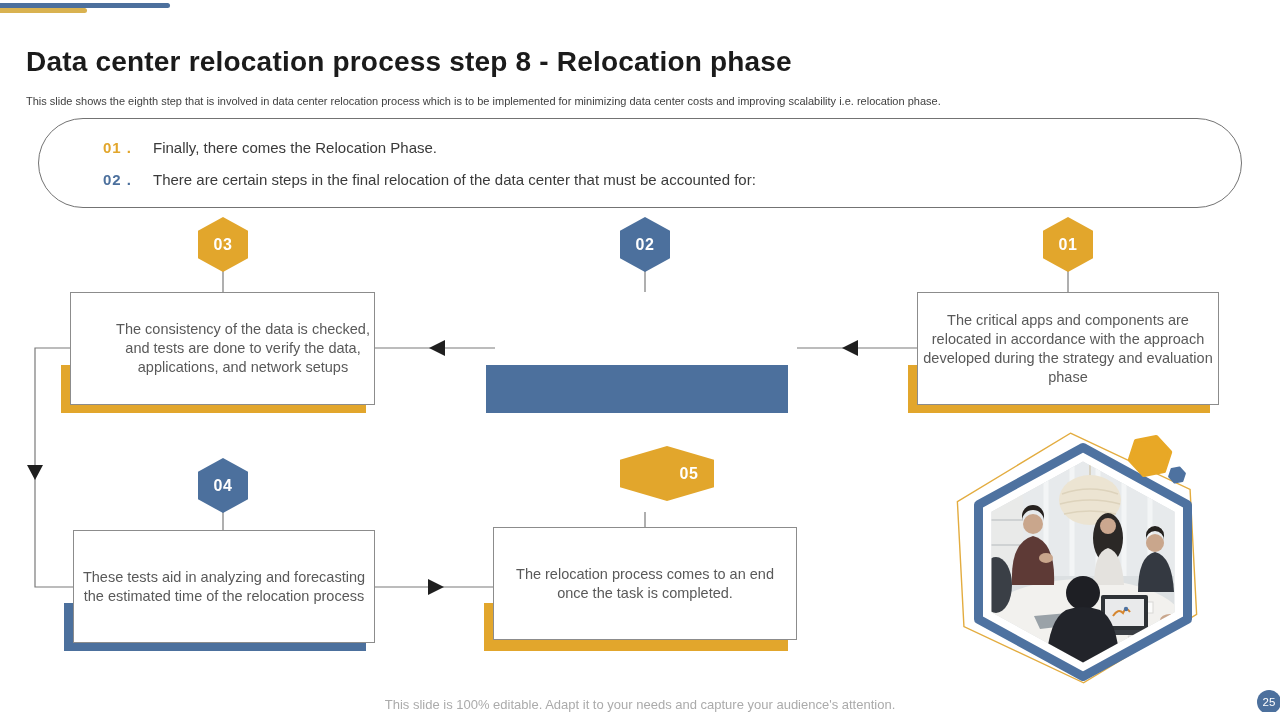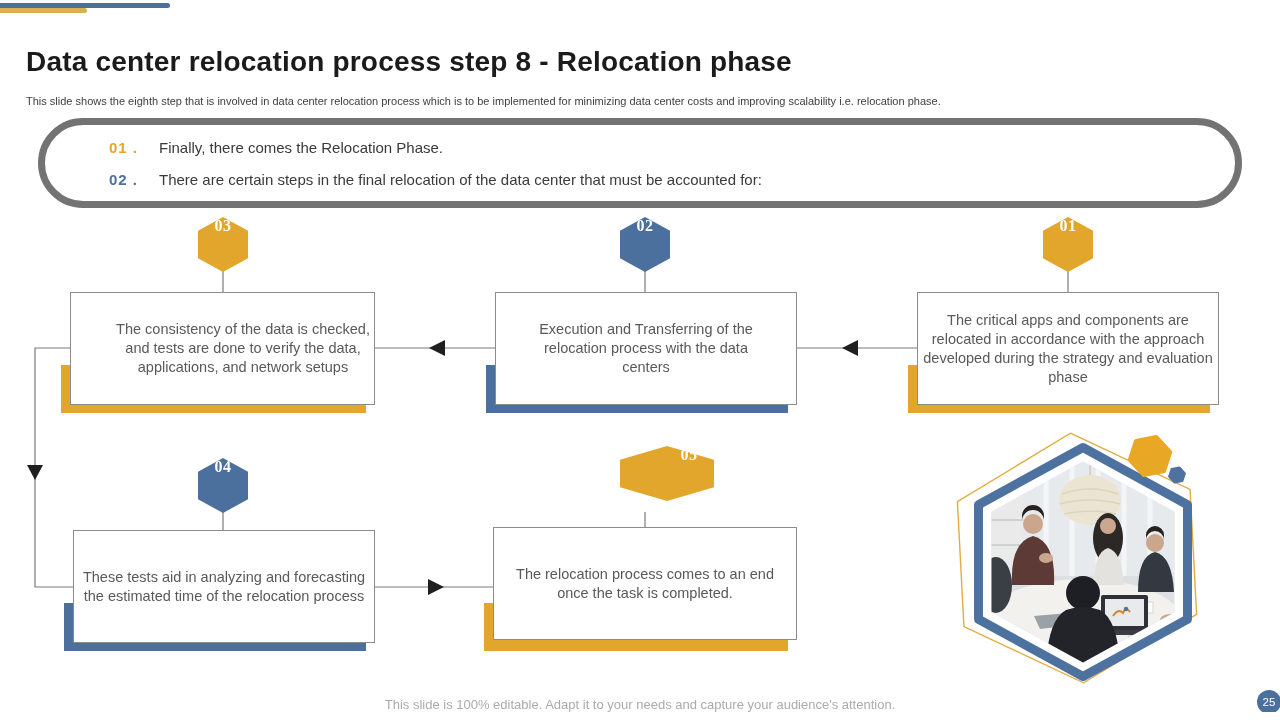--- a/index.html
+++ b/index.html
@@ -16,39 +16,39 @@
     font-size:28px;font-weight:bold;color:#1b1b1b;letter-spacing:.2px;
   }
   .subtitle{
     position:absolute;left:26px;top:84px;width:1000px;
     font-size:11px;color:#404040;
   }
 
   
   .callout{
     position:absolute;left:38px;top:118px;width:1204px;height:90px;
-    border:7px solid #737373;border-radius:46px;background:#fff;
+    border:1px solid #737373;border-radius:46px;background:#fff;
     display:flex;flex-direction:column;justify-content:center;gap:15px;
     box-sizing:border-box;padding-left:64px;
   }
   .callout-row{display:flex;align-items:baseline;gap:10px;}
   .callout-num{font-size:15px;font-weight:bold;letter-spacing:1px;width:40px;flex:0 0 auto;}
   .callout-num.yellow{color:var(--accent_yellow);}
   .callout-num.blue{color:var(--accent_blue);}
   .callout-text{font-size:15px;color:#3a3a3a;}
 
   .diagram{position:absolute;left:0;top:0;width:1280px;height:720px;}
   .connector-svg{position:absolute;left:0;top:0;}
 
   
   .hexbadge{
     position:absolute;width:50px;height:55px;
     clip-path:polygon(50% 0,100% 25%,100% 75%,50% 100%,0 75%,0 25%);
-    display:flex;justify-content:center;
-    color:#fff;font-size:16px;font-weight:bold;letter-spacing:.5px;font-family:Liberation Serif, serif;
+    display:flex;align-items:center;justify-content:center;
+    color:#fff;font-size:16px;font-weight:bold;letter-spacing:.5px;
   }
   .hexbadge.yellow{background:var(--accent_yellow);}
   .hexbadge.blue{background:var(--accent_blue);}
   #hex-03{left:198px;top:217px;} #hex-02{left:620px;top:217px;} #hex-01{left:1043px;top:217px;}
   #hex-04{left:198px;top:458px;} #hex-05{left:620px;top:446px;padding-left:44px;}
 
   
   .accent-shadow{position:absolute;height:48px;}
   .accent-shadow.yellow{background:var(--accent_yellow);}
   .accent-shadow.blue{background:var(--accent_blue);}
@@ -127,23 +127,20 @@
 
     <div class="accent-shadow yellow" id="sh-03"></div>
     <div class="accent-shadow blue" id="sh-02"></div>
     <div class="accent-shadow yellow" id="sh-01"></div>
     <div class="accent-shadow blue" id="sh-04"></div>
     <div class="accent-shadow yellow" id="sh-05"></div>
 
     <div class="stepbox" id="box-01">
         <p>The critical apps and components are relocated in accordance with the approach developed during the strategy and evaluation phase</p>
       </div>
-    <div class="stepbox" id="box-02">
-        <p>Execution and Transferring of the relocation process with the data centers</p>
-      </div>
     <div class="stepbox" id="box-03">
         <p>The consistency of the data is checked, and tests are done to verify the data, applications, and network setups</p>
       </div>
     <div class="stepbox" id="box-04">
         <p>These tests aid in analyzing and forecasting the estimated time of the relocation process</p>
       </div>
     <div class="stepbox" id="box-05">
         <p>The relocation process comes to an end once the task is completed.</p>
       </div>
 

